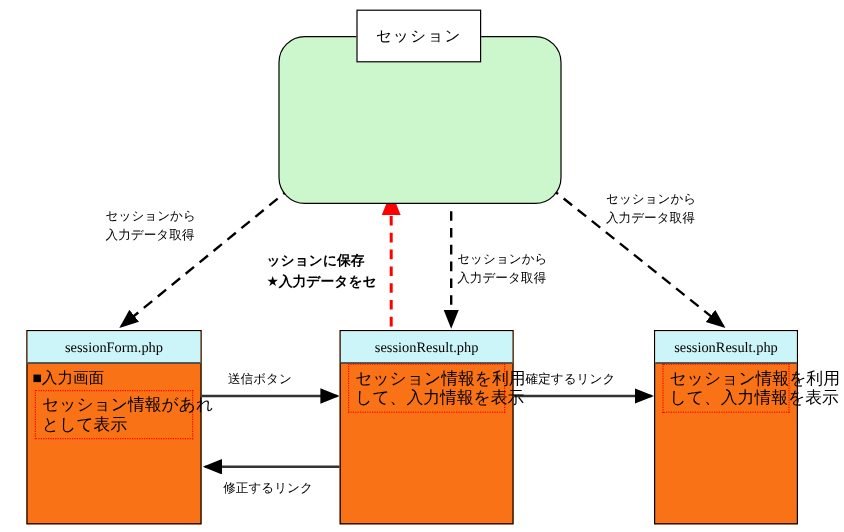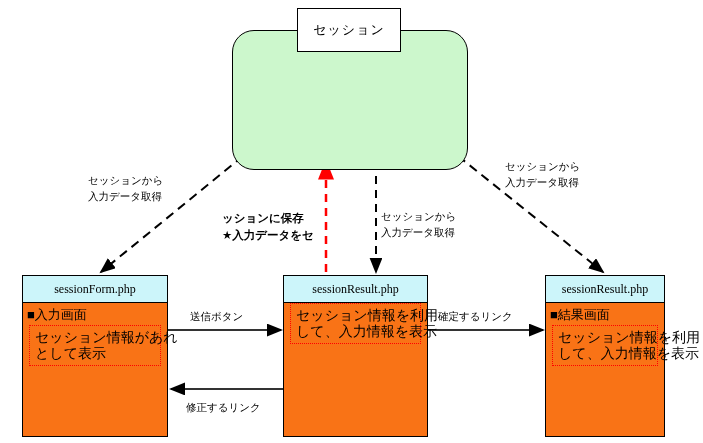--- a/index.html
+++ b/index.html
@@ -197,21 +197,20 @@
   <div class="page-box middle">
     <div class="page-header">sessionResult.php</div>
     <div class="page-note">
       <div>セッション情報を利用</div>
       <div>して、入力情報を表示</div>
     </div>
   </div>
 
   <div class="page-box right">
     <div class="page-header">sessionResult.php</div>
-    <div class="page-subtitle">■結果画面</div>
     <div class="page-note">
       <div>セッション情報を利用</div>
       <div>して、入力情報を表示</div>
     </div>
   </div>
 
   <div class="edge-label lbl-left-diag">
     <div>セッションから</div>
     <div>入力データ取得</div>
   </div>

